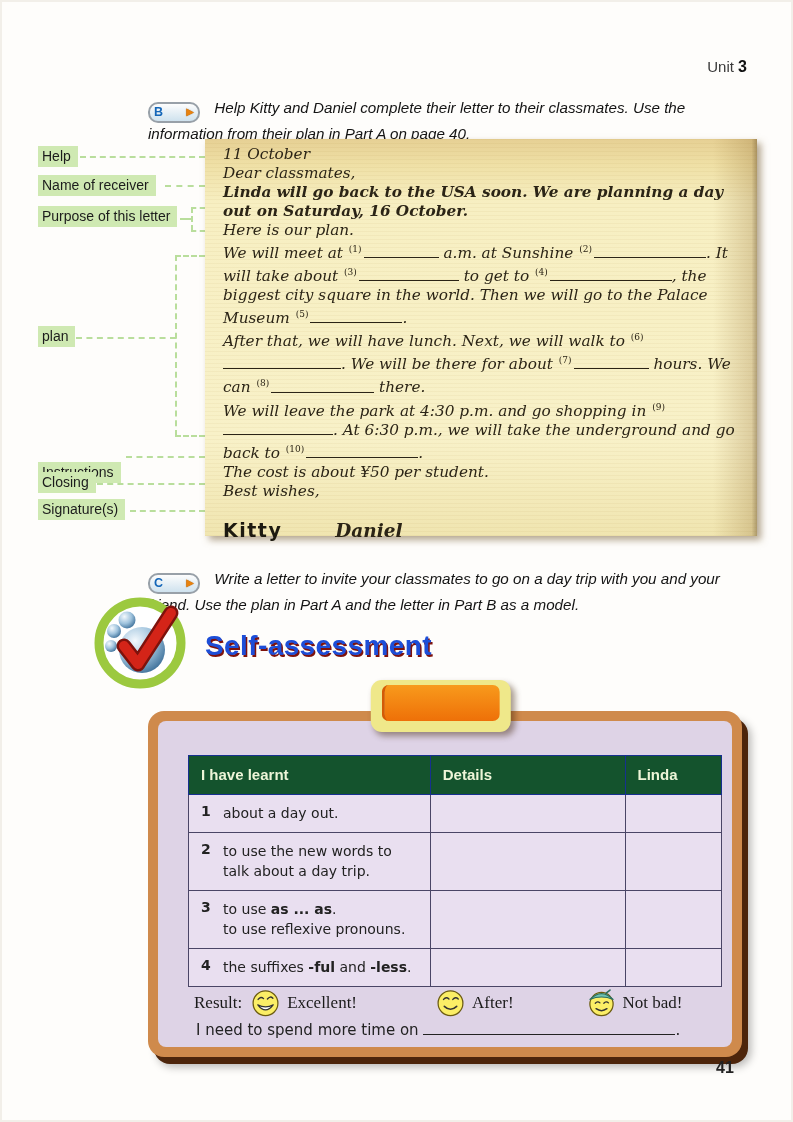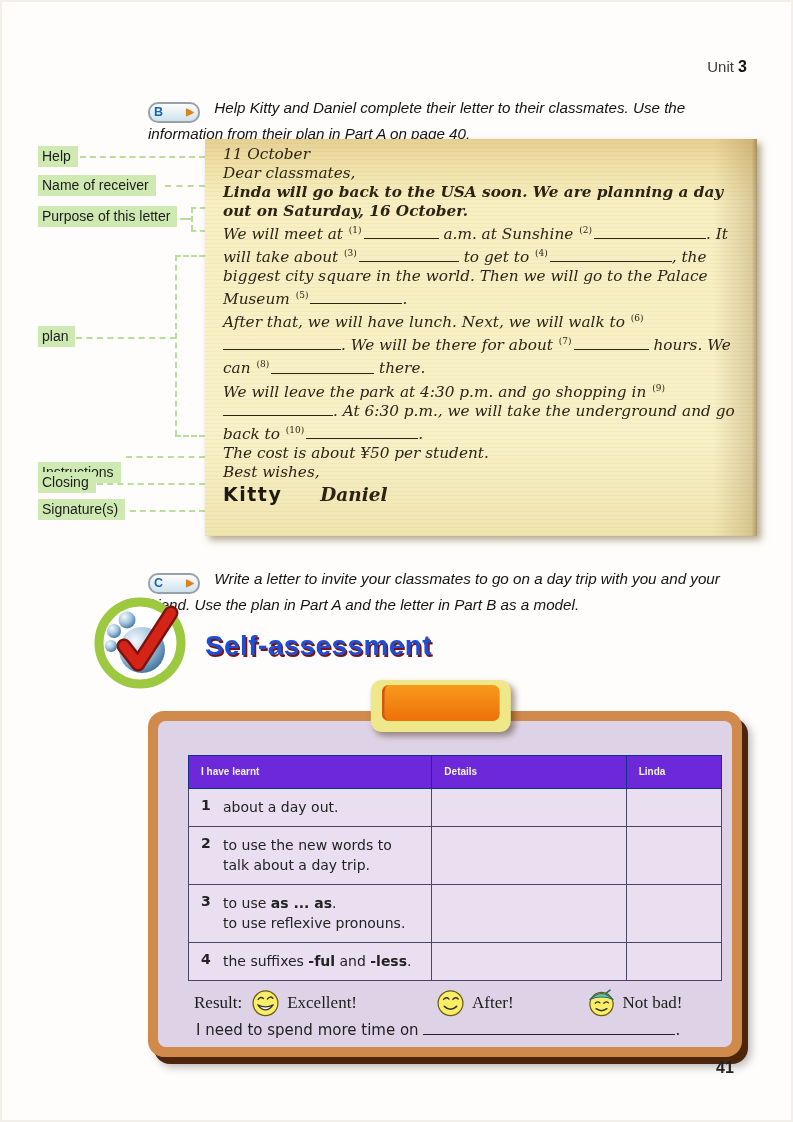--- a/index.html
+++ b/index.html
@@ -33,21 +33,21 @@
     font-family:"DejaVu Serif",serif;font-style:italic;font-size:15.3px;line-height:19px;color:#2b2416;}
   .paper p{margin:0;}
   .lp-date{margin-top:3px;}
   .lp-salutation{margin-top:8px;}
   .lp-purpose{margin-top:6px;font-weight:bold;}
   .lp-plan-intro{margin-top:9px;}
   .lp-para{margin-top:7px;}
   .lp-cost{margin-top:8px;}
   .lp-instructions{margin-top:8px;}
   .lp-closing{margin-top:7px;}
-  .signatures{margin-top:3px;display:flex;gap:38px;align-items:center;}
+  .signatures{margin-top:20px;display:flex;gap:53px;align-items:center;}
   .sig-print{font-family:"DejaVu Sans",sans-serif;font-style:normal;font-weight:bold;
              font-size:19px;letter-spacing:1.5px;color:#1d1a10;}
   .sig-cursive{font-family:"DejaVu Serif",serif;font-style:italic;font-weight:bold;font-size:18.5px;}
   .marker{font-size:9px;vertical-align:super;margin:0 2px 0 1px;font-style:normal;}
   .blank{display:inline-block;height:11px;border-bottom:1.4px solid #2b2416;}
 
   
   .side-label{position:absolute;left:38px;background:#cfe9b2;color:#1c1c1c;
               font-size:14px;line-height:1;padding:3px 7px 4px 4px;}
   .lbl-date{top:146px;}
@@ -83,21 +83,21 @@
              box-shadow:6px 7px 0 #4d250b,9px 10px 8px rgba(0,0,0,0.28);}
   .board-inner{position:absolute;inset:10px;background:#ded3e6;border-radius:8px;}
   .clip{position:absolute;top:-31px;left:50%;transform:translateX(-53%);width:140px;height:52px;
         background:#efe88a;border-radius:11px;box-shadow:4px 4px 6px rgba(60,30,5,0.45);}
   .clip-inner{position:absolute;top:5px;left:11px;right:11px;bottom:11px;
               background:linear-gradient(180deg,#f89a1c,#ee7008);border-radius:7px;
               border-left:3px solid #d45a06;}
 
   table.assess{position:absolute;left:30px;top:34px;width:534px;border-collapse:collapse;
                border:1.5px solid #4a4566;}
-  table.assess th{background:#6d28d9;color:#edf5d8;text-align:left;font-size:10px;
+  table.assess th{background:#14532d;color:#edf5d8;text-align:left;font-size:15px;
                   padding:10px 12px 11px 12px;border:1px solid #16308f;}
   table.assess td{background:#e9dff0;border:1px solid #4a4566;padding:8px 10px 9px 12px;
                   vertical-align:top;font-family:"DejaVu Sans",sans-serif;font-size:14px;color:#222;}
   .c-learnt{width:235px;}
   .c-details{width:187px;}
   .c-result{width:76px;}
   .learnt-flex{display:flex;gap:10px;}
   .row-num{font-weight:bold;min-width:12px;}
   .learnt-lines div{line-height:20px;}
   .seg-b{font-weight:bold;}
@@ -153,20 +153,21 @@
   <div class="dash-h dl-plan-top"></div>
   <div class="dash-h dl-plan-bot"></div>
   <div class="dash-h dl-instructions"></div>
   <div class="dash-h dl-closing"></div>
   <div class="dash-h dl-signatures"></div>
 
   <div class="paper">
     <p class="lp-date">11 October</p>
     <p class="lp-salutation">Dear classmates,</p>
     <p class="lp-purpose">Linda will go back to the USA soon. We are planning a day out on Saturday, 16 October.</p>
+    <p class="lp-plan-intro">Here is our plan.</p>
     <p class="lp-para"><span>We will meet at </span><sup class="marker">(1)</sup><span class="blank" style="width: 75px;"></span><span> a.m. at Sunshine </span><sup class="marker">(2)</sup><span class="blank" style="width: 112px;"></span><span>. It will take about </span><sup class="marker">(3)</sup><span class="blank" style="width: 100px;"></span><span> to get to </span><sup class="marker">(4)</sup><span class="blank" style="width: 122px;"></span><span>, the biggest city square in the world. Then we will go to the Palace Museum </span><sup class="marker">(5)</sup><span class="blank" style="width: 92px;"></span><span>.</span></p>
     <p class="lp-para"><span>After that, we will have lunch. Next, we will walk to </span><sup class="marker">(6)</sup><span class="blank" style="width: 118px;"></span><span>. We will be there for about </span><sup class="marker">(7)</sup><span class="blank" style="width: 75px;"></span><span> hours. We can </span><sup class="marker">(8)</sup><span class="blank" style="width: 103px;"></span><span> there.</span></p>
     <p class="lp-para"><span>We will leave the park at 4:30 p.m. and go shopping in </span><sup class="marker">(9)</sup><span class="blank" style="width: 110px;"></span><span>. At 6:30 p.m., we will take the underground and go back to </span><sup class="marker">(10)</sup><span class="blank" style="width: 112px;"></span><span>.</span></p>
     <p class="lp-cost">The cost is about ¥50 per student.</p>
     <p class="lp-closing">Best wishes,</p>
     <div class="signatures">
       <span class="sig-print">Kitty</span>
       <span class="sig-cursive">Daniel</span>
     </div>
   </div>

